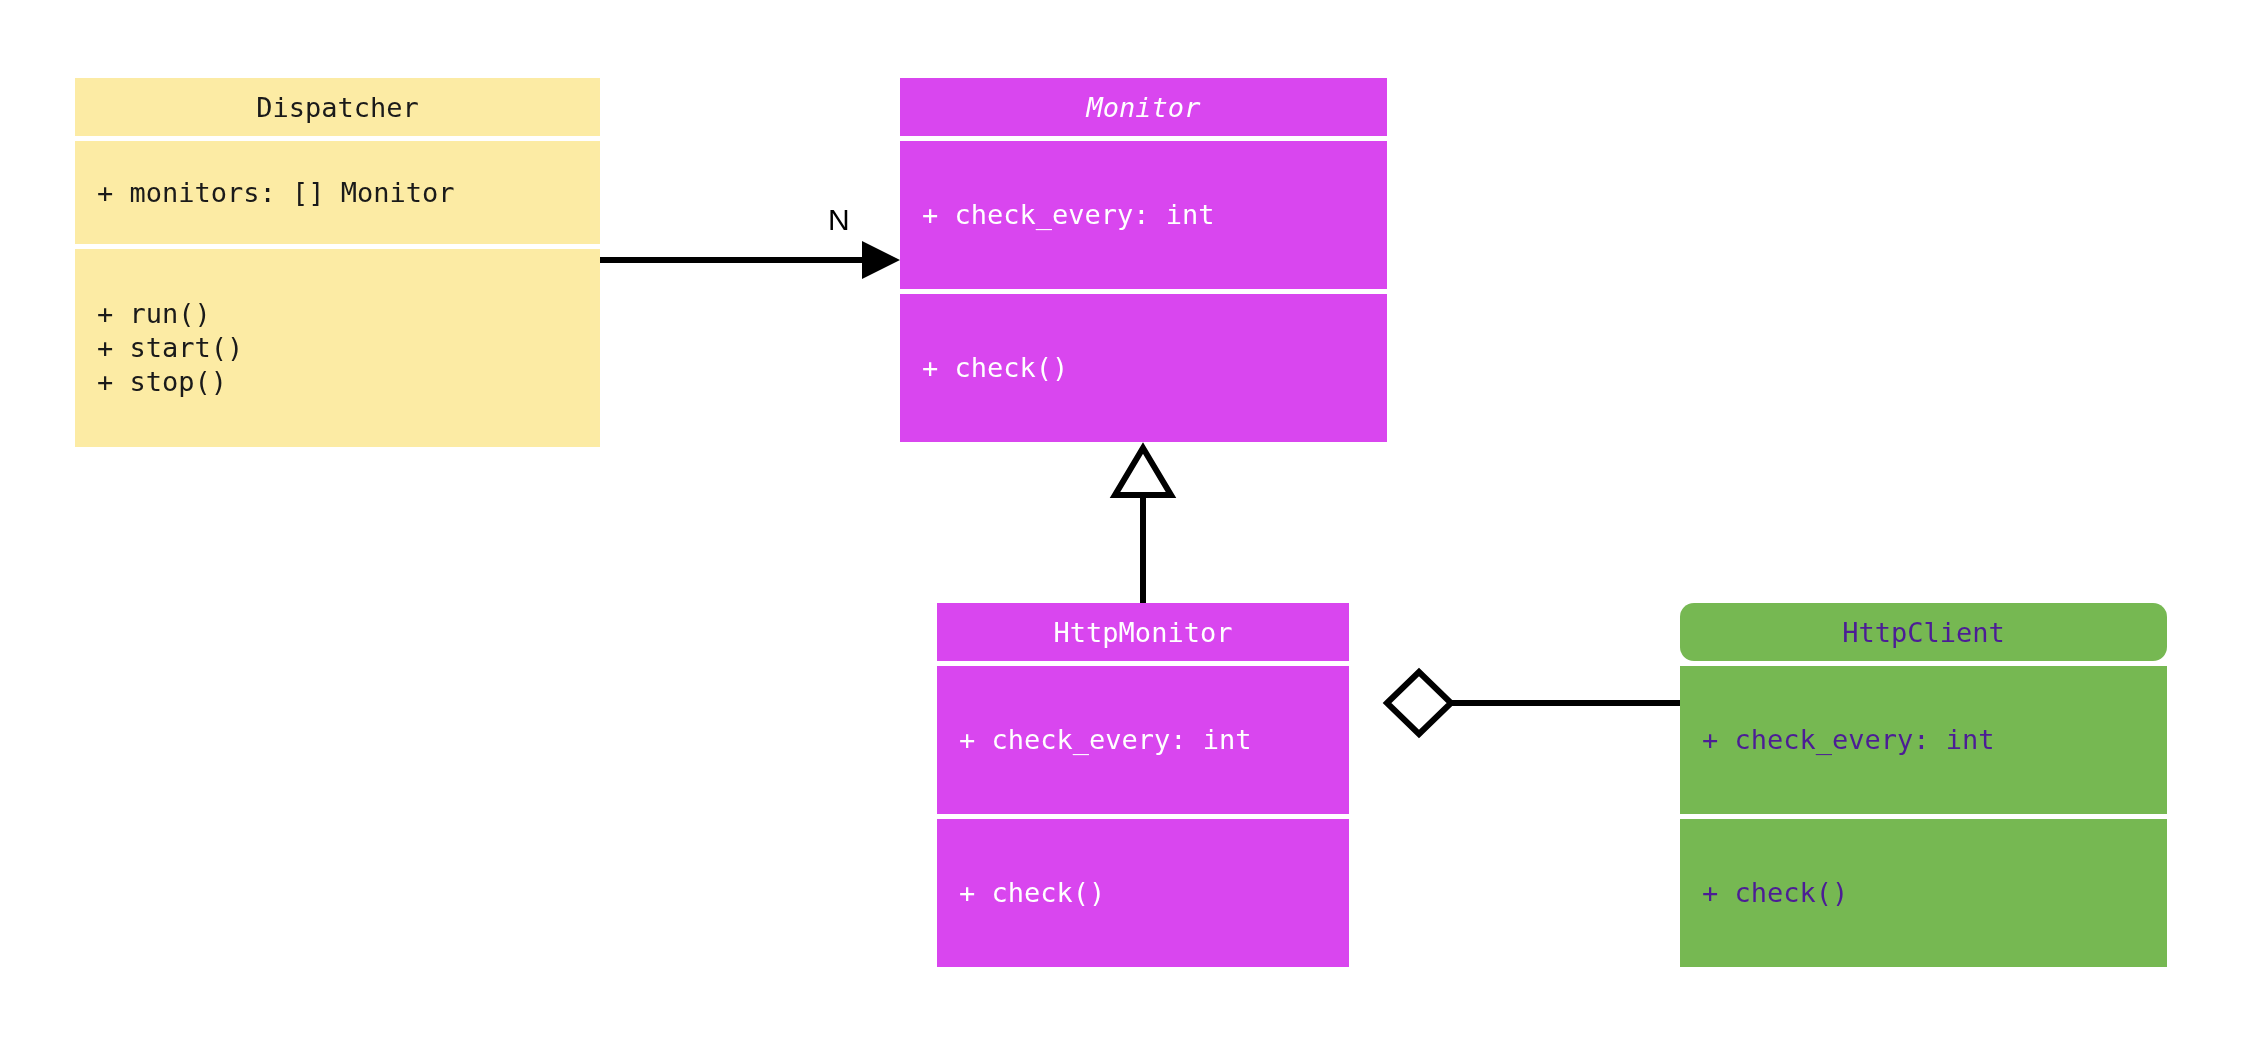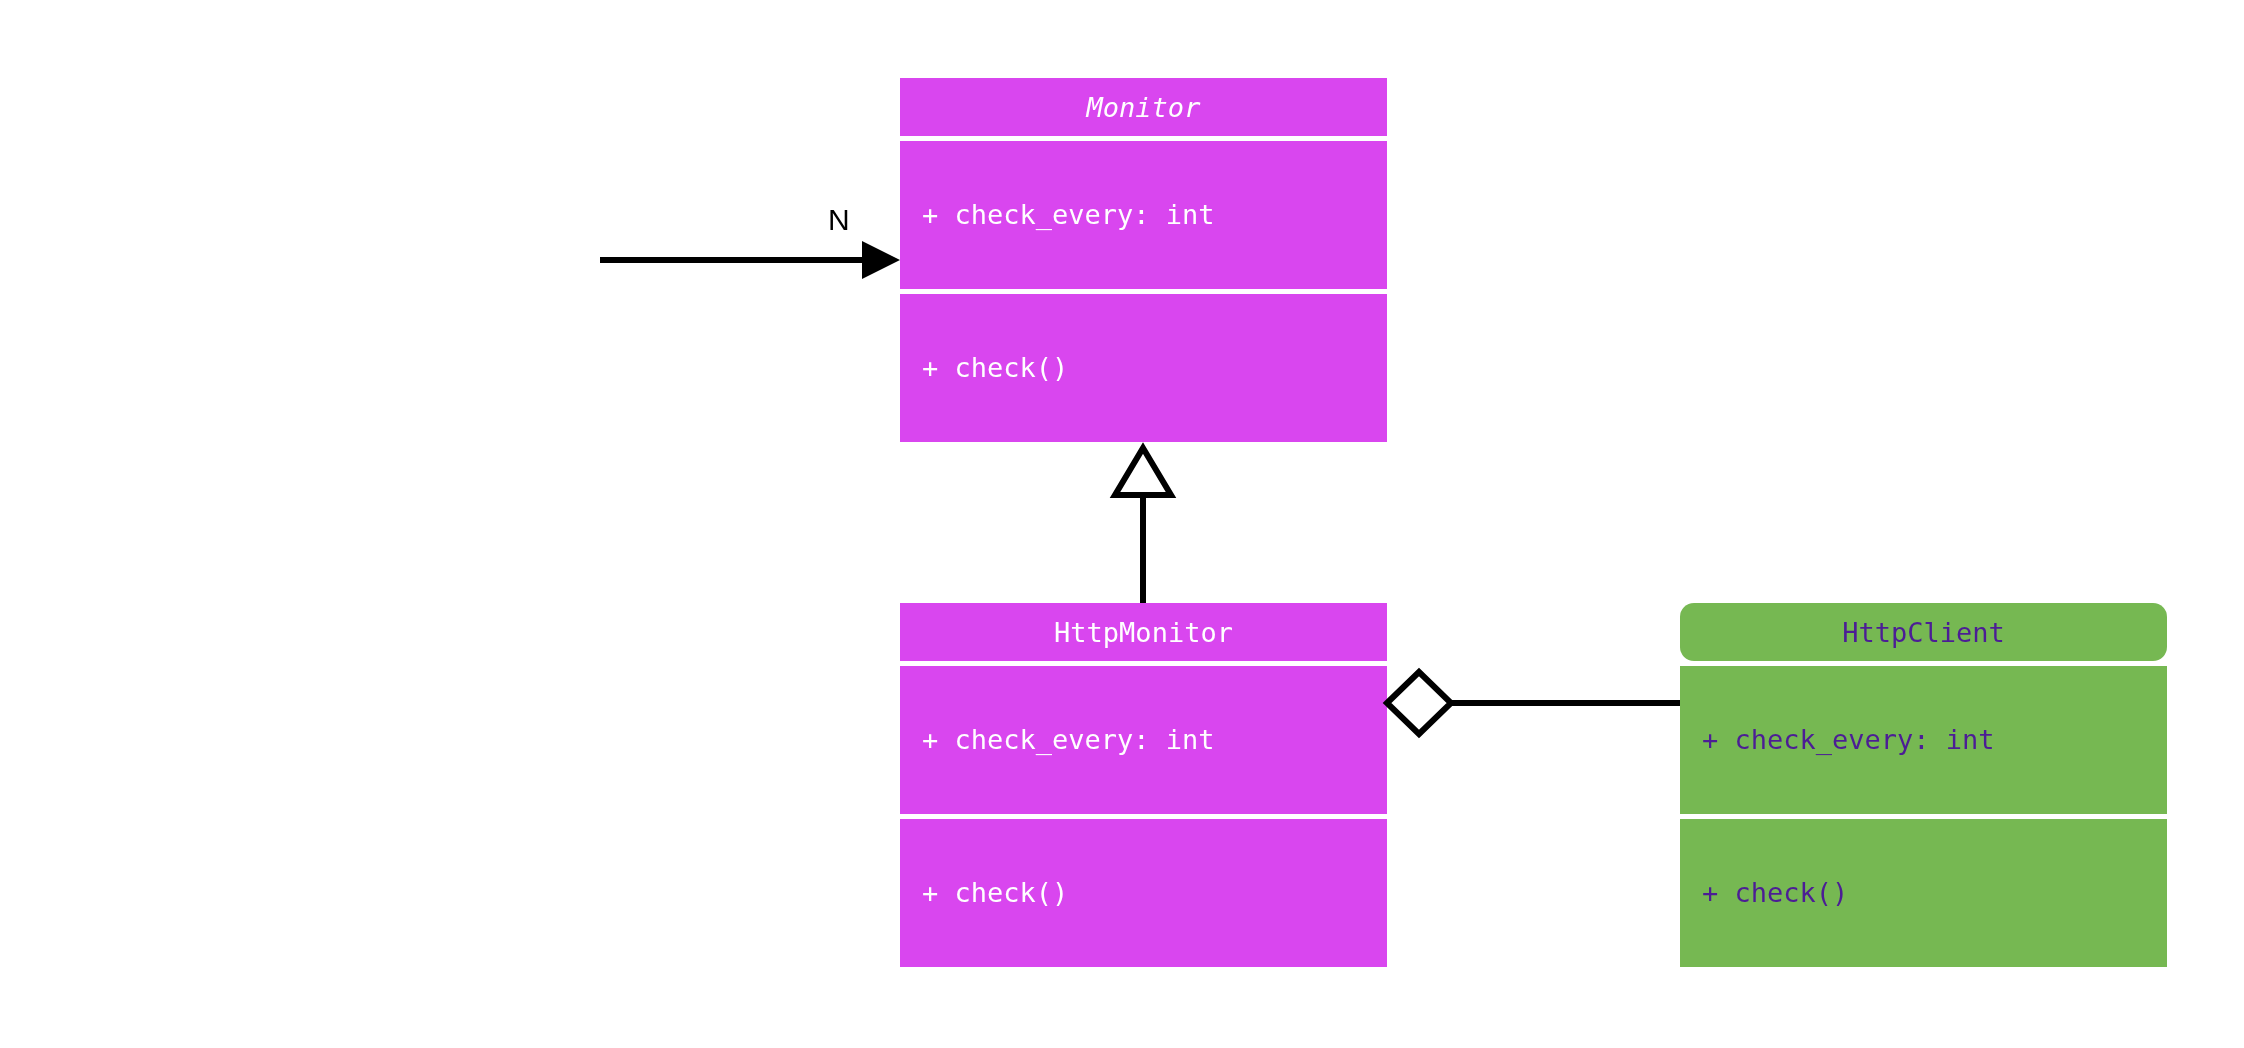--- a/index.html
+++ b/index.html
@@ -82,32 +82,43 @@
     font-size: 30px;
     color: #000000;
     white-space: pre;
   }
 </style>
 </head>
 <body>
 
 <div id="canvas">
 
+  <div class="uml-class theme-yellow" style="left:75px; top:78px; width:525px; height:369px;">
+    <div class="uml-compartment uml-title" style="height:58px;">Dispatcher</div>
+    <div class="uml-compartment uml-members" style="height:103px;">
+      <div class="uml-member">+ monitors: [] Monitor</div>
+    </div>
+    <div class="uml-compartment uml-members" style="height:198px;">
+      <div class="uml-member">+ run()</div>
+      <div class="uml-member">+ start()</div>
+      <div class="uml-member">+ stop()</div>
+    </div>
+  </div>
 
   <div class="uml-class theme-blue" style="left:900px; top:78px; width:487px; height:369px;">
     <div class="uml-compartment uml-title abstract" style="height:58px;">Monitor</div>
     <div class="uml-compartment uml-members" style="height:148px;">
       <div class="uml-member">+ check_every: int</div>
     </div>
     <div class="uml-compartment uml-members" style="height:148px;">
       <div class="uml-member">+ check()</div>
     </div>
   </div>
 
-  <div class="uml-class theme-blue" style="left:900px; top:603px; width:487px; height:369px;">
+  <div class="uml-class theme-blue" style="left:937px; top:603px; width:412px; height:369px;">
     <div class="uml-compartment uml-title" style="height:58px;">HttpMonitor</div>
     <div class="uml-compartment uml-members" style="height:148px;">
       <div class="uml-member">+ check_every: int</div>
     </div>
     <div class="uml-compartment uml-members" style="height:148px;">
       <div class="uml-member">+ check()</div>
     </div>
   </div>
 
   <div class="uml-class theme-green" style="left:1680px; top:603px; width:487px; height:369px;">

